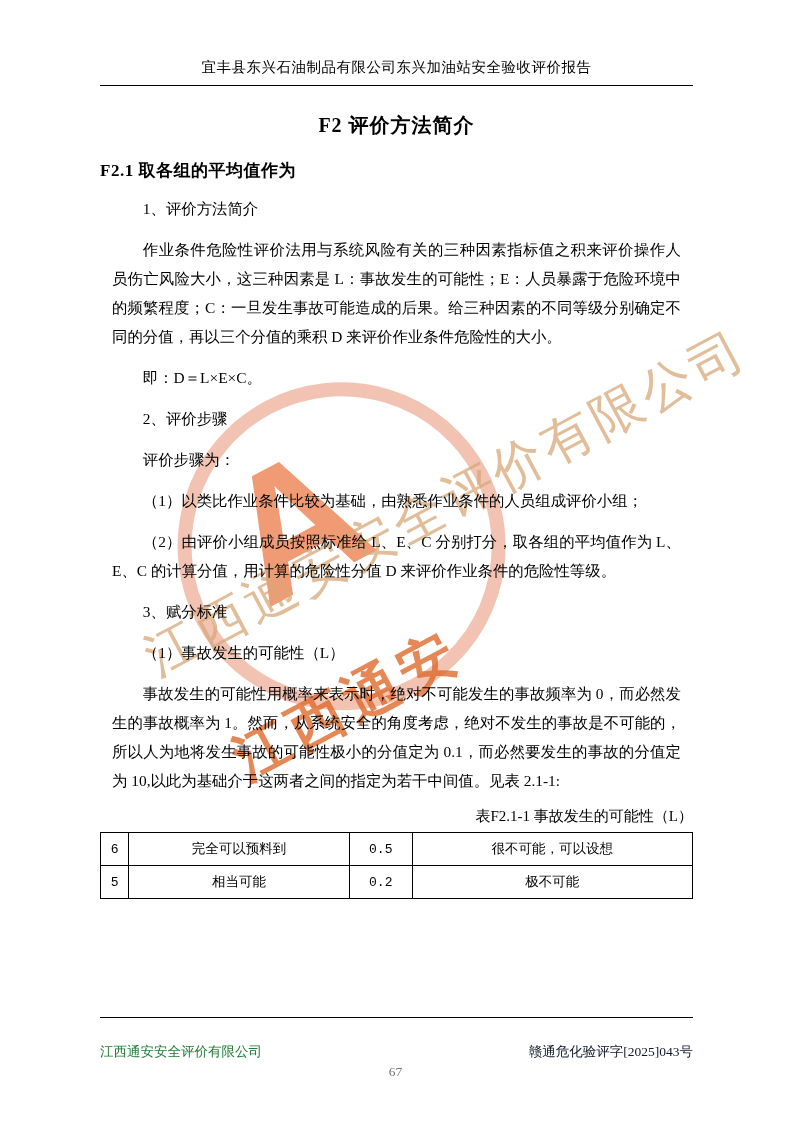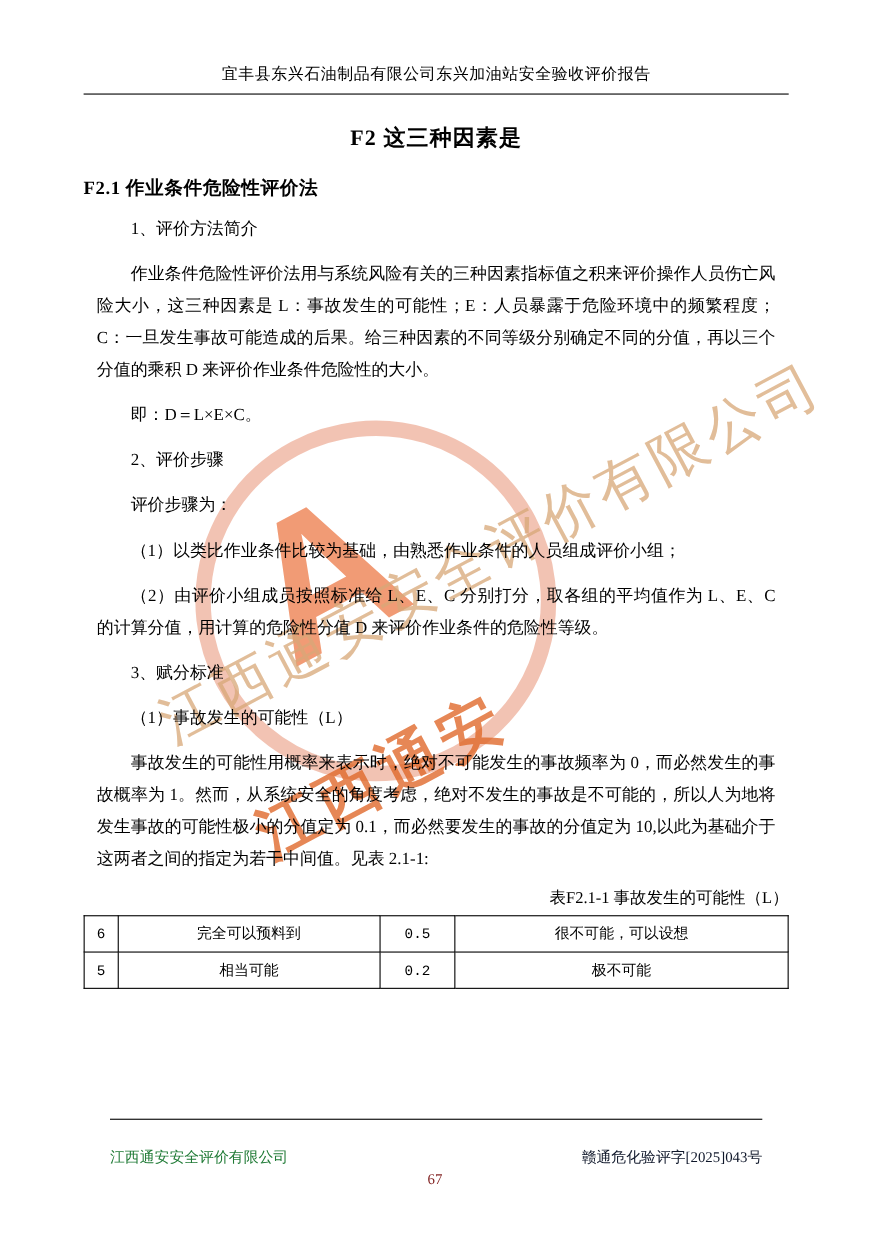--- a/index.html
+++ b/index.html
@@ -80,21 +80,21 @@
     color: #e06a2c;
     white-space: nowrap;
     opacity: .8;
     font-weight: bold;
     font-family: "Liberation Serif", serif;
   }
   
   .content {
     position: relative;
     z-index: 2;
-    padding: 0 76px;
+    padding: 0 100px;
   }
   .header {
     padding-top: 58px;
     text-align: center;
     font-size: 14.5px;
     letter-spacing: .5px;
   }
   .header-rule {
     margin: 8px 0 0 0;
     border: none;
@@ -160,21 +160,21 @@
     margin: 0 0 6px 0;
   }
   .footer-row {
     display: flex;
     justify-content: space-between;
     align-items: center;
     font-size: 13.5px;
     color: #1f6b2e;
   }
   .footer-left { color: #1f7a35; }
-  .footer-center { color: #7f1d1d; font-family: "Liberation Serif", serif; margin-top: 40px; }
+  .footer-center { color: #737373; font-family: "Liberation Serif", serif; margin-top: 40px; }
   .footer-right { color: #0f172a; }
 </style>
 </head>
 <body>
 
 <div class="page">
 
   <div class="watermark">
     <div class="wm-inner">
       <div class="wm-ring"></div>
@@ -184,23 +184,23 @@
     </div>
   </div>
 
   <div class="content">
 
     <div class="header">
       <div>宜丰县东兴石油制品有限公司东兴加油站安全验收评价报告</div>
       <hr class="header-rule">
     </div>
 
-    <div class="doc-title">F2  这三种因素是</div>
-
-    <div class="sec-title">F2.1  作业条件危险性评价法</div>
+    <div class="doc-title">F2  评价方法简介</div>
+
+    <div class="sec-title">F2.1  取各组的平均值作为</div>
 
     <p class="para indent1">1、评价方法简介</p>
     <p class="para indent1">作业条件危险性评价法用与系统风险有关的三种因素指标值之积来评价操作人员伤亡风险大小，这三种因素是 L：事故发生的可能性；E：人员暴露于危险环境中的频繁程度；C：一旦发生事故可能造成的后果。给三种因素的不同等级分别确定不同的分值，再以三个分值的乘积 D 来评价作业条件危险性的大小。</p>
     <p class="para indent1">即：D＝L×E×C。</p>
     <p class="para indent1">2、评价步骤</p>
     <p class="para indent1">评价步骤为：</p>
     <p class="para indent1">（1）以类比作业条件比较为基础，由熟悉作业条件的人员组成评价小组；</p>
     <p class="para indent1">（2）由评价小组成员按照标准给 L、E、C 分别打分，取各组的平均值作为 L、E、C 的计算分值，用计算的危险性分值 D 来评价作业条件的危险性等级。</p>
     <p class="para indent1">3、赋分标准</p>
     <p class="para indent1">（1）事故发生的可能性（L）</p>

